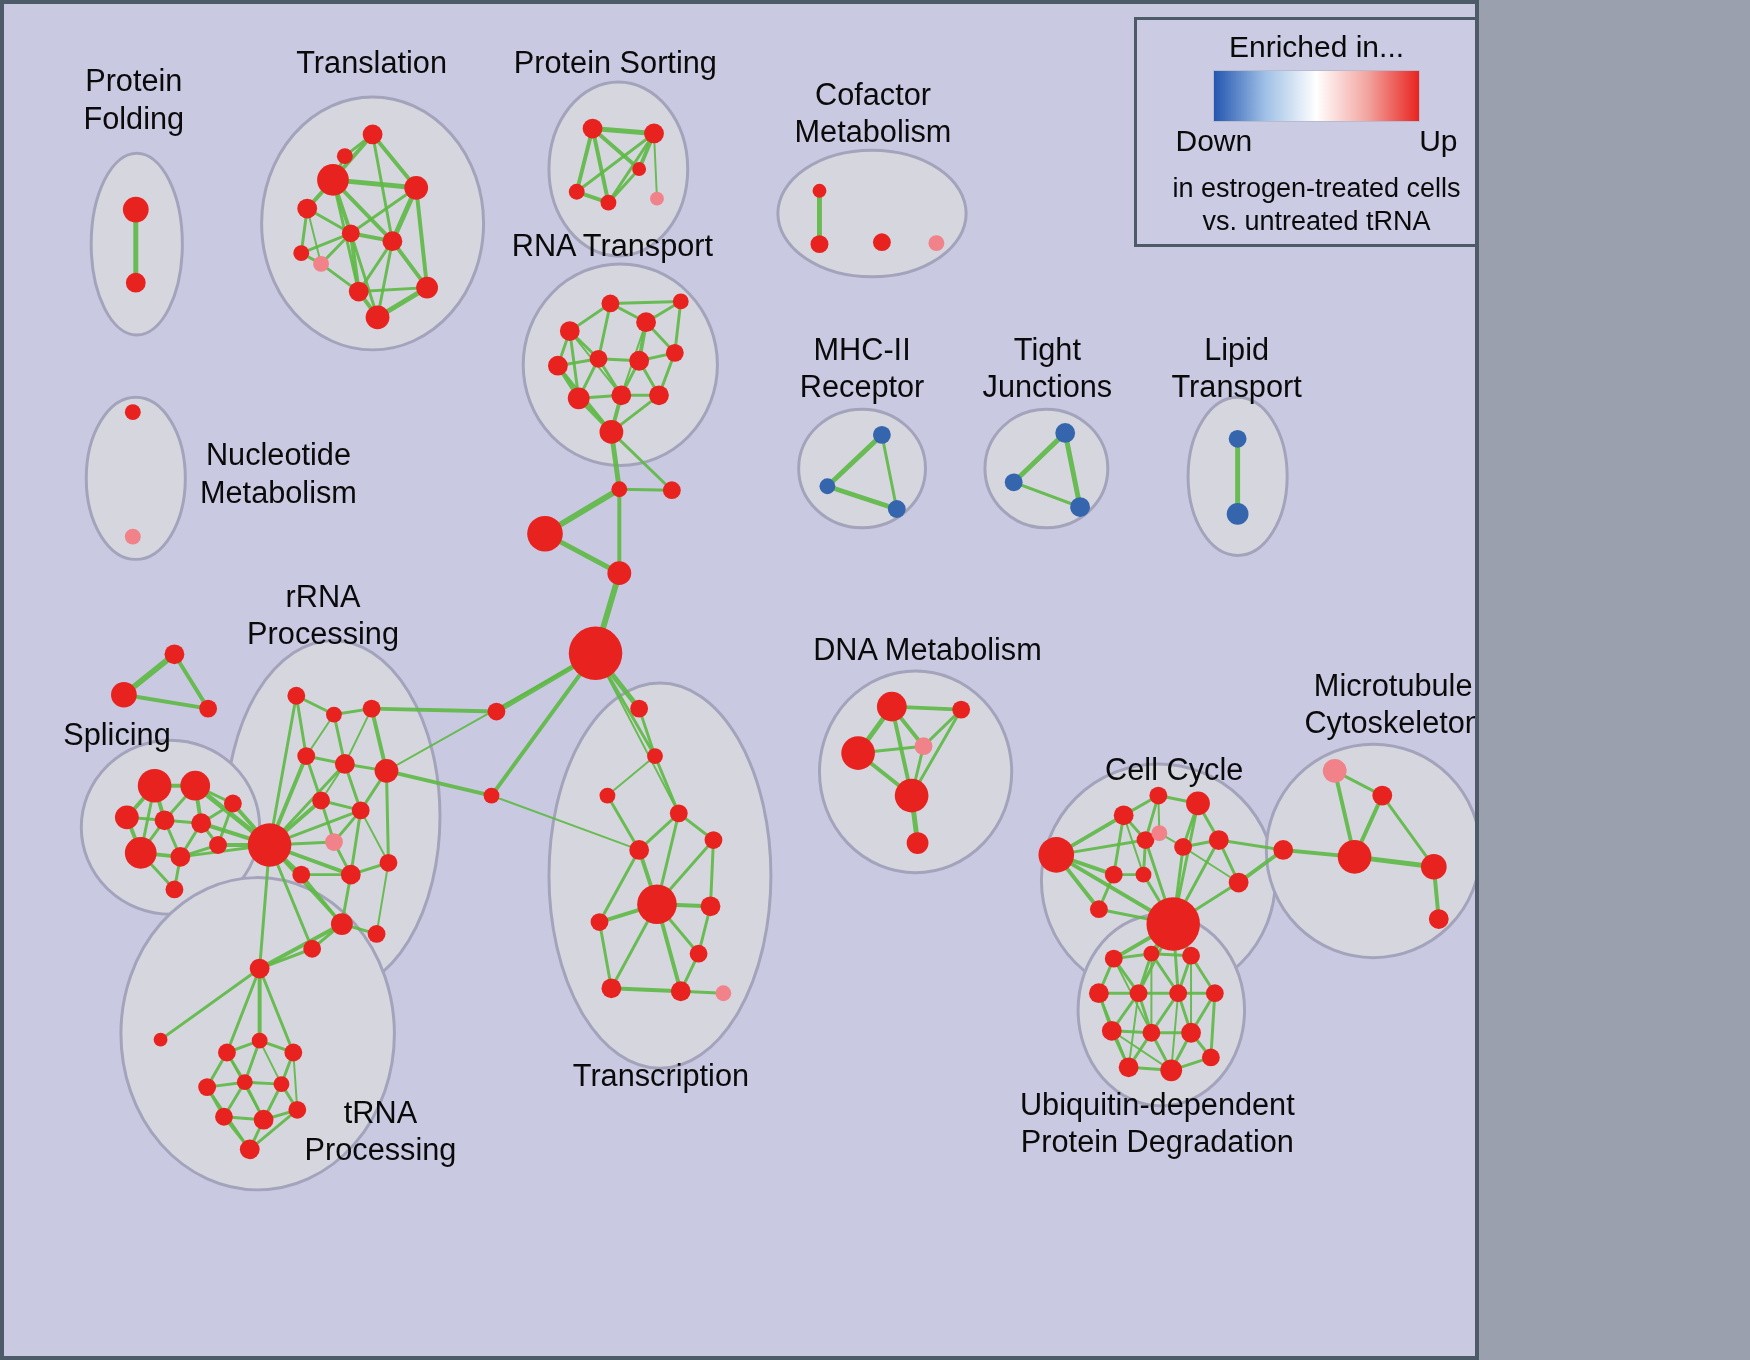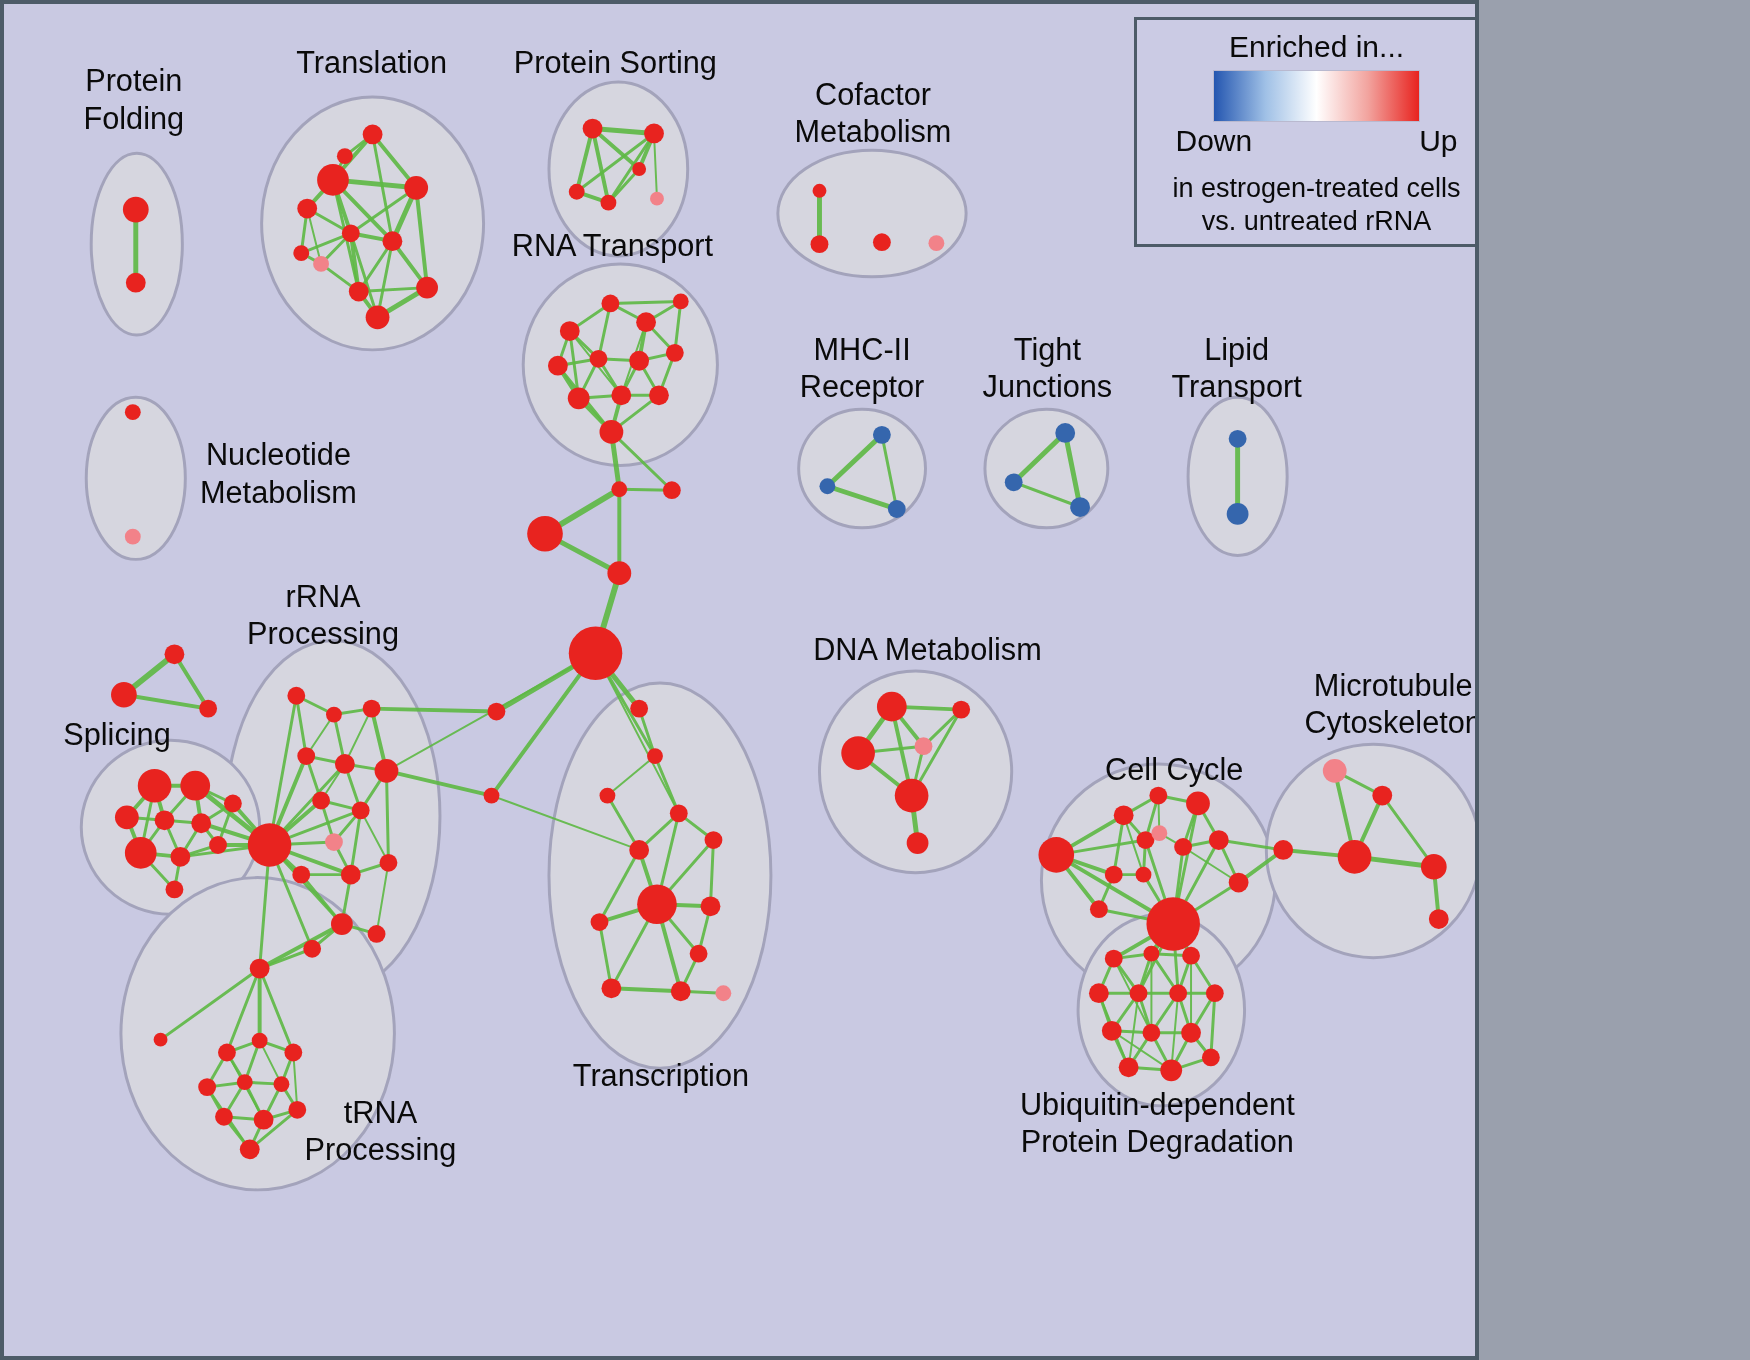--- a/index.html
+++ b/index.html
@@ -518,16 +518,16 @@
     </svg>
 
   <div class="legend" style="border-color: rgb(77, 91, 104);">
     <div class="legend-title">Enriched in...</div>
     <div class="legend-gradient" style="background: linear-gradient(to right, rgb(36, 86, 176), rgb(159, 192, 230), rgb(255, 255, 255), rgb(242, 164, 159), rgb(232, 35, 31));"></div>
     <div class="legend-ends">
       <span>Down</span>
       <span>Up</span>
     </div>
     <div class="legend-line first">in estrogen-treated cells</div>
-    <div class="legend-line">vs. untreated rRNA</div>
+    <div class="legend-line">vs. untreated tRNA</div>
   </div>
 
 </div>
 
 </body></html>

